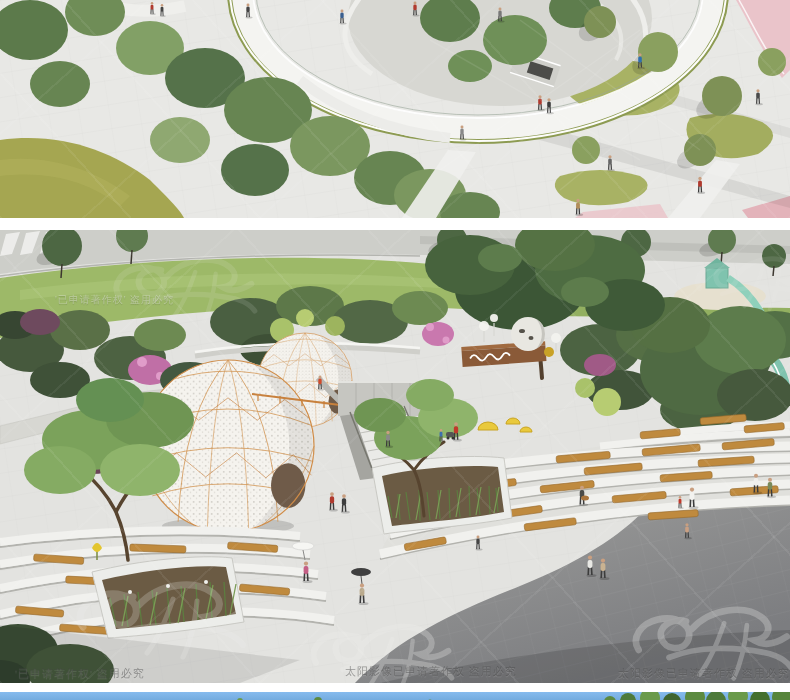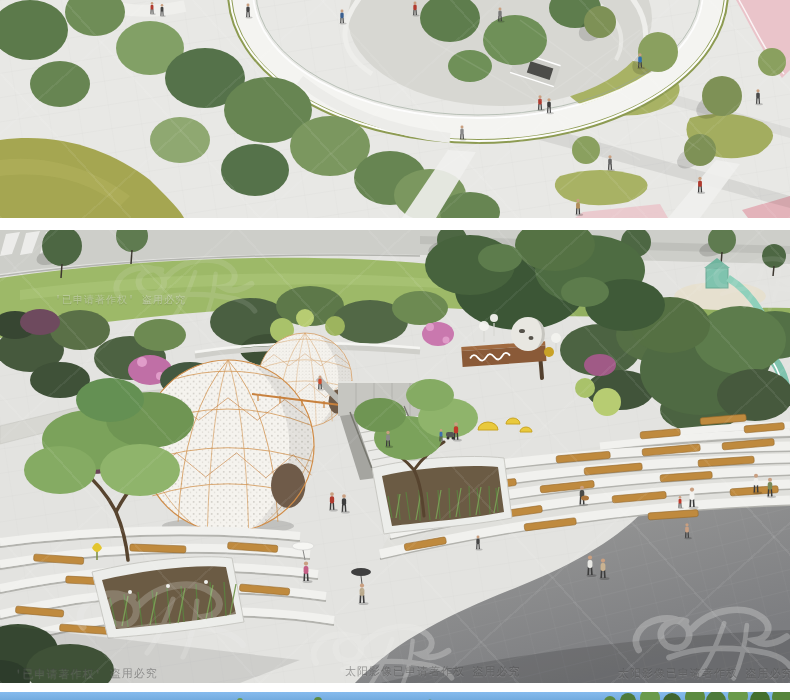--- a/index.html
+++ b/index.html
@@ -1,17 +1,17 @@
 <!DOCTYPE html>
 <html><head>
 <meta charset="utf-8">
 <style>
   html,body{margin:0;padding:0;background:#ffffff;}
   .page{position:relative;width:790px;height:700px;background:#ffffff;overflow:hidden;
-        font-family:Liberation Mono, monospace;}
+        font-family:Liberation Serif, serif;}
   .render{position:absolute;left:0;width:790px;overflow:hidden;}
   .render svg{display:block;}
   #s1{top:0;height:218px;}
   #s2{top:230px;height:453px;}
   #s3{top:692px;height:8px;}
   .gap{position:absolute;left:0;width:790px;background:#ffffff;}
   #gap1{top:218px;height:12px;}
   #gap2{top:683px;height:9px;}
   .xhatch{position:absolute;inset:0;pointer-events:none;
     background:

